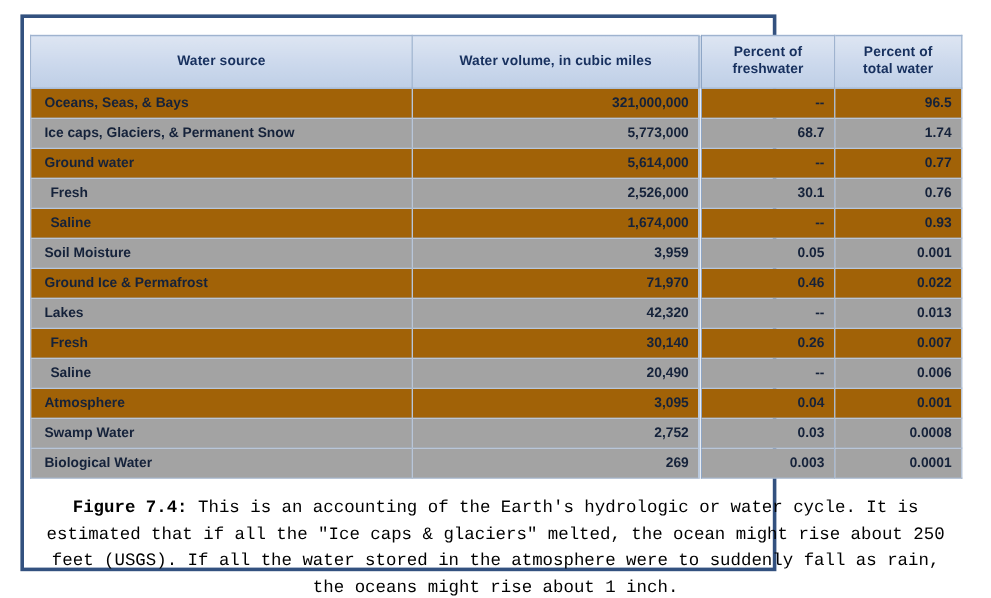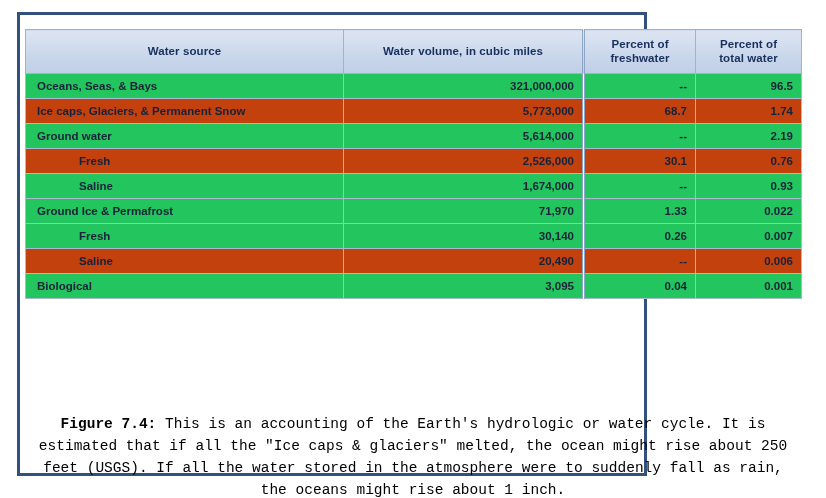--- a/index.html
+++ b/index.html
@@ -74,33 +74,33 @@
     height: 25px;
     box-sizing: border-box;
     white-space: nowrap;
     overflow: hidden;
   }
   table.watertable tbody td.src {
     text-align: left;
     padding-left: 11px;
   }
   table.watertable tbody td.src.indent {
-    padding-left: 53px;
+    padding-left: 16px;
   }
   table.watertable tbody td.num {
     text-align: right;
   }
   table.watertable tbody td.sep-left {
     border-left: 3px double #8ea6c6;
   }
   table.watertable tbody tr.odd td {
-    background: #22c55e;
+    background: #a16207;
   }
   table.watertable tbody tr.even td {
-    background: #c2410c;
+    background: #a3a3a3;
   }
 
   #caption {
     position: absolute;
     left: 13px;
     top: 398px;
     width: 760px;
     font-family: Liberation Mono, monospace;
     font-size: 14.5px;
     line-height: 1.52;
@@ -143,58 +143,82 @@
             <tr class="even">
               <td class="src">Ice caps, Glaciers, &amp; Permanent Snow</td>
               <td class="num">5,773,000</td>
               <td class="num sep-left">68.7</td>
               <td class="num">1.74</td>
             </tr>
             <tr class="odd">
               <td class="src">Ground water</td>
               <td class="num">5,614,000</td>
               <td class="num sep-left">--</td>
-              <td class="num">2.19</td>
+              <td class="num">0.77</td>
             </tr>
             <tr class="even">
               <td class="src indent">Fresh</td>
               <td class="num">2,526,000</td>
               <td class="num sep-left">30.1</td>
               <td class="num">0.76</td>
             </tr>
             <tr class="odd">
               <td class="src indent">Saline</td>
               <td class="num">1,674,000</td>
               <td class="num sep-left">--</td>
               <td class="num">0.93</td>
             </tr>
+            <tr class="even">
+              <td class="src">Soil Moisture</td>
+              <td class="num">3,959</td>
+              <td class="num sep-left">0.05</td>
+              <td class="num">0.001</td>
+            </tr>
             <tr class="odd">
               <td class="src">Ground Ice &amp; Permafrost</td>
               <td class="num">71,970</td>
-              <td class="num sep-left">1.33</td>
+              <td class="num sep-left">0.46</td>
               <td class="num">0.022</td>
+            </tr>
+            <tr class="even">
+              <td class="src">Lakes</td>
+              <td class="num">42,320</td>
+              <td class="num sep-left">--</td>
+              <td class="num">0.013</td>
             </tr>
             <tr class="odd">
               <td class="src indent">Fresh</td>
               <td class="num">30,140</td>
               <td class="num sep-left">0.26</td>
               <td class="num">0.007</td>
             </tr>
             <tr class="even">
               <td class="src indent">Saline</td>
               <td class="num">20,490</td>
               <td class="num sep-left">--</td>
               <td class="num">0.006</td>
             </tr>
             <tr class="odd">
-              <td class="src">Biological</td>
+              <td class="src">Atmosphere</td>
               <td class="num">3,095</td>
               <td class="num sep-left">0.04</td>
               <td class="num">0.001</td>
             </tr>
+            <tr class="even">
+              <td class="src">Swamp Water</td>
+              <td class="num">2,752</td>
+              <td class="num sep-left">0.03</td>
+              <td class="num">0.0008</td>
+            </tr>
+            <tr class="even">
+              <td class="src">Biological Water</td>
+              <td class="num">269</td>
+              <td class="num sep-left">0.003</td>
+              <td class="num">0.0001</td>
+            </tr>
           </tbody>
       </table>
     </div>
 
     <div id="caption">
       <span class="figlabel">Figure 7.4:</span><span> This is an accounting of the Earth's hydrologic or water cycle.  It is estimated that if all the "Ice caps &amp; glaciers" melted, the ocean might rise about 250 feet (USGS).  If all the water stored in the atmosphere were to suddenly fall as rain, the oceans might rise about 1 inch.</span>
     </div>
 
   </div>
 </div>

